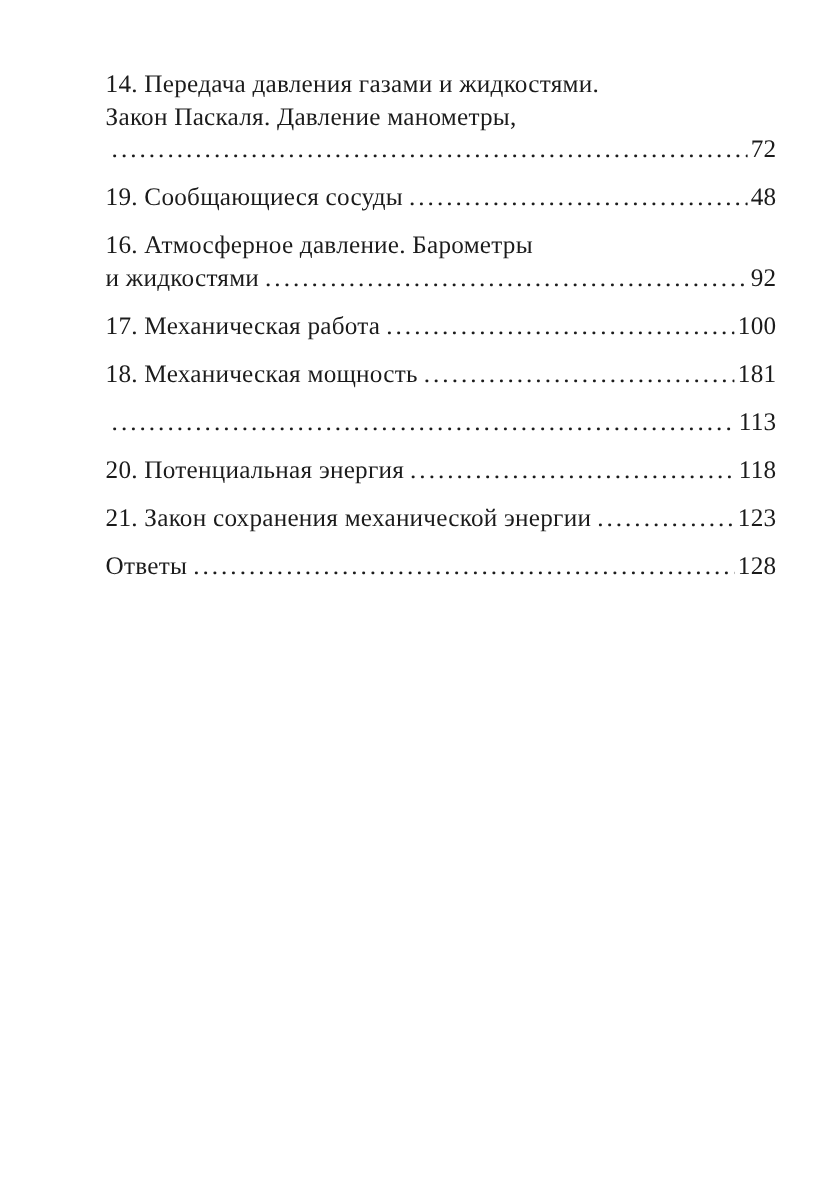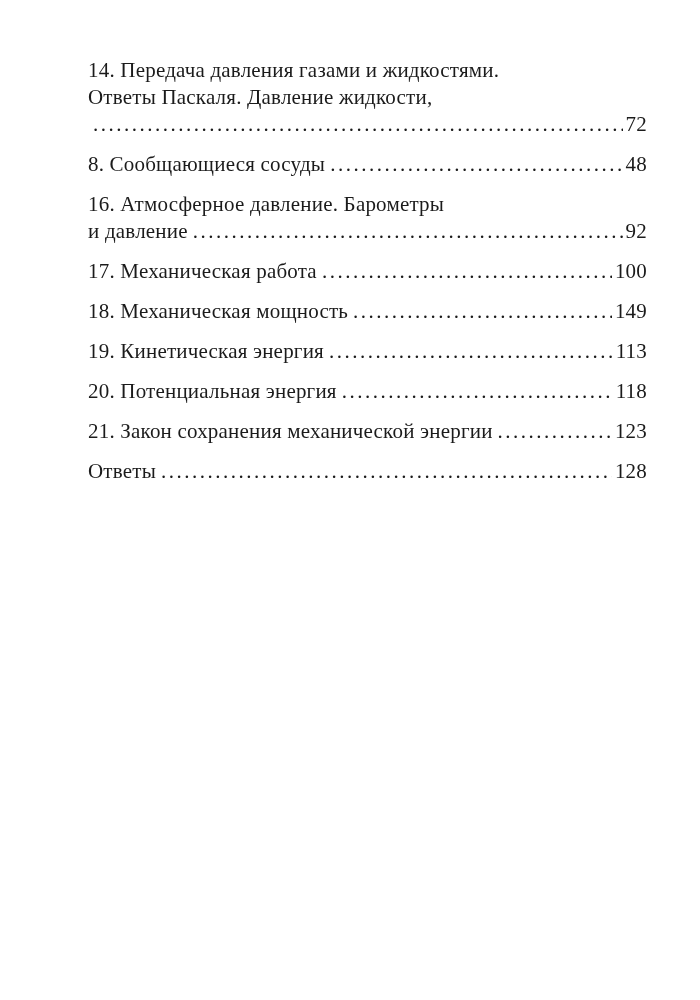--- a/index.html
+++ b/index.html
@@ -56,58 +56,57 @@
     text-align: right;
   }
 </style>
 </head>
 <body>
 
 <div class="page">
   <div class="toc" id="toc">
       <div class="entry">
         <div class="line"><span class="txt">14. Передача давления газами и жидкостями.</span></div>
-        <div class="line"><span class="txt">Ответы Паскаля. Давление жидкости,</span></div>
+        <div class="line"><span class="txt">Закон Паскаля. Давление манометры,</span></div>
         <div class="line last">
           <span class="leader">............................................................................................................................................</span>
           <span class="pagenum">72</span>
         </div>
       </div>
       <div class="entry">
         <div class="line last">
-          <span class="txt">8. Сообщающиеся сосуды</span>
+          <span class="txt">19. Сообщающиеся сосуды</span>
           <span class="leader">............................................................................................................................................</span>
           <span class="pagenum">48</span>
         </div>
       </div>
       <div class="entry">
         <div class="line"><span class="txt">16. Атмосферное давление. Барометры</span></div>
         <div class="line last">
-          <span class="txt">и давление</span>
+          <span class="txt">и жидкостями</span>
           <span class="leader">............................................................................................................................................</span>
           <span class="pagenum">92</span>
         </div>
       </div>
       <div class="entry">
         <div class="line last">
           <span class="txt">17. Механическая работа</span>
           <span class="leader">............................................................................................................................................</span>
           <span class="pagenum">100</span>
         </div>
       </div>
       <div class="entry">
         <div class="line last">
           <span class="txt">18. Механическая мощность</span>
           <span class="leader">............................................................................................................................................</span>
-          <span class="pagenum">149</span>
+          <span class="pagenum">181</span>
         </div>
       </div>
       <div class="entry">
         <div class="line last">
-          <span class="txt">19. Кинетическая энергия</span>
           <span class="leader">............................................................................................................................................</span>
           <span class="pagenum">113</span>
         </div>
       </div>
       <div class="entry">
         <div class="line last">
           <span class="txt">20. Потенциальная энергия</span>
           <span class="leader">............................................................................................................................................</span>
           <span class="pagenum">118</span>
         </div>

